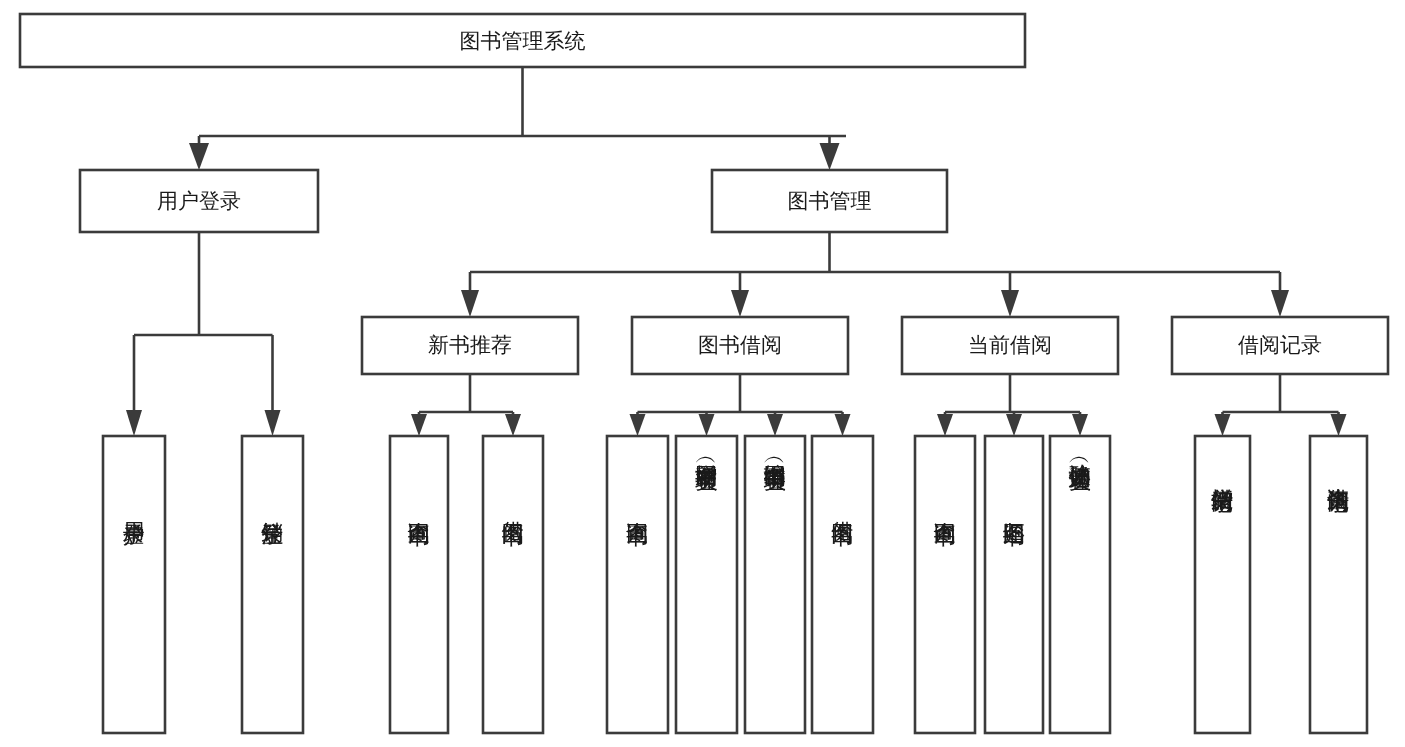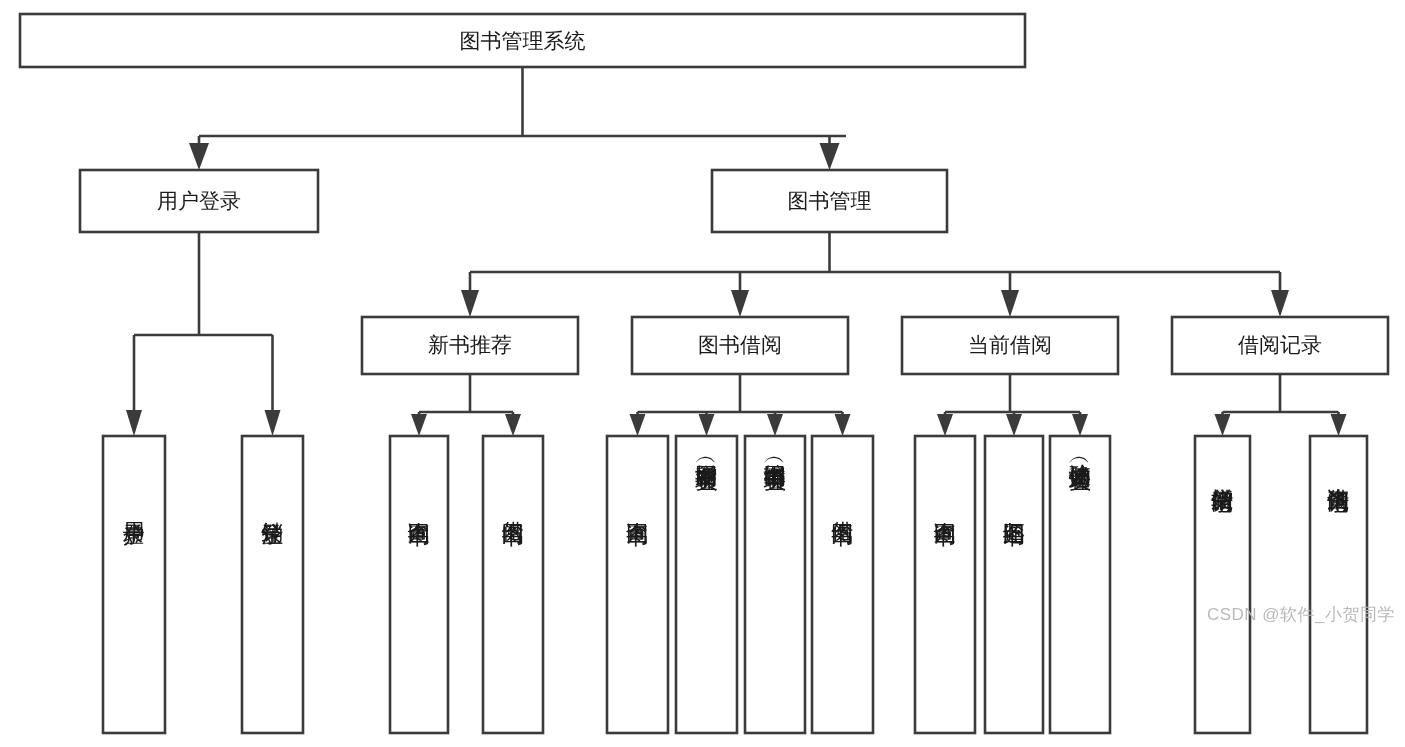--- a/index.html
+++ b/index.html
@@ -198,14 +198,13 @@
   <div class="node-label-v" style="left:607px;  top:436px; width:61px; height:297px; padding-top:68px;">查询图书</div>
   <div class="node-label-v" style="left:676px;  top:436px; width:61px; height:297px; padding-top:10px;">新增图书（管理员）</div>
   <div class="node-label-v" style="left:745px;  top:436px; width:60px; height:297px; padding-top:10px;">编辑图书（管理员）</div>
   <div class="node-label-v" style="left:812px;  top:436px; width:61px; height:297px; padding-top:68px;">借阅图书</div>
   <div class="node-label-v" style="left:915px;  top:436px; width:60px; height:297px; padding-top:68px;">查询图书</div>
   <div class="node-label-v" style="left:985px;  top:436px; width:58px; height:297px; padding-top:68px;">归还图书</div>
   <div class="node-label-v" style="left:1050px; top:436px; width:60px; height:297px; padding-top:10px;">确认归还（管理员）</div>
   <div class="node-label-v" style="left:1195px; top:436px; width:55px; height:297px; padding-top:34px;">新增借阅记录</div>
   <div class="node-label-v" style="left:1310px; top:436px; width:57px; height:297px; padding-top:34px;">查询借阅记录</div>
 
-  <div class="watermark">CSDN @软件_小贺同学</div>
 </div>
 
 </body></html>

